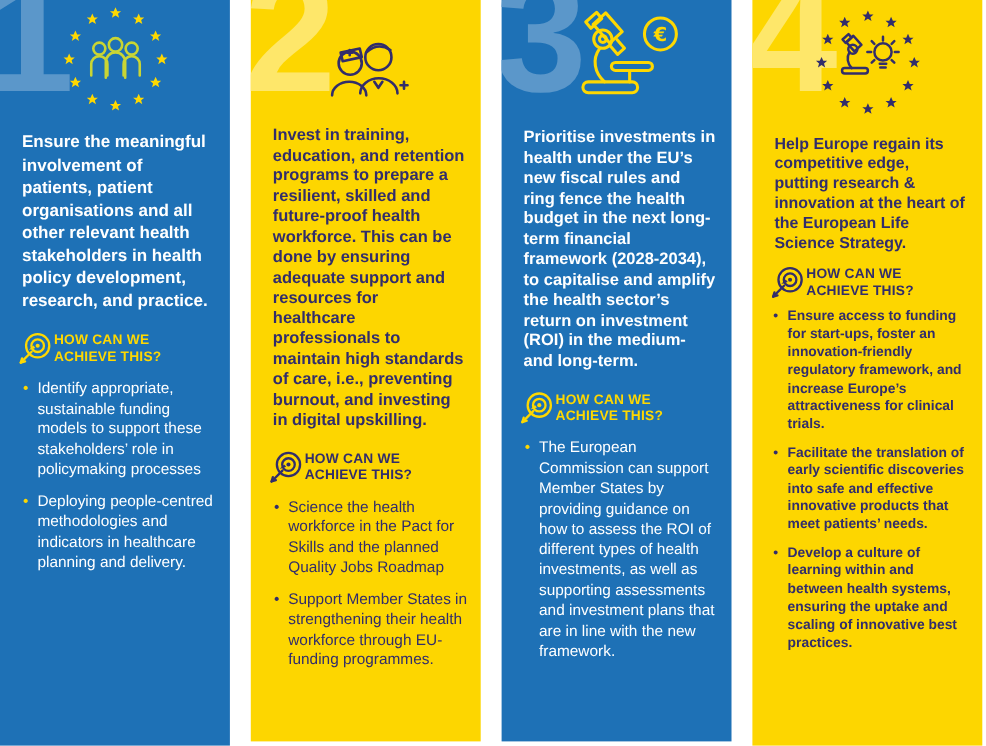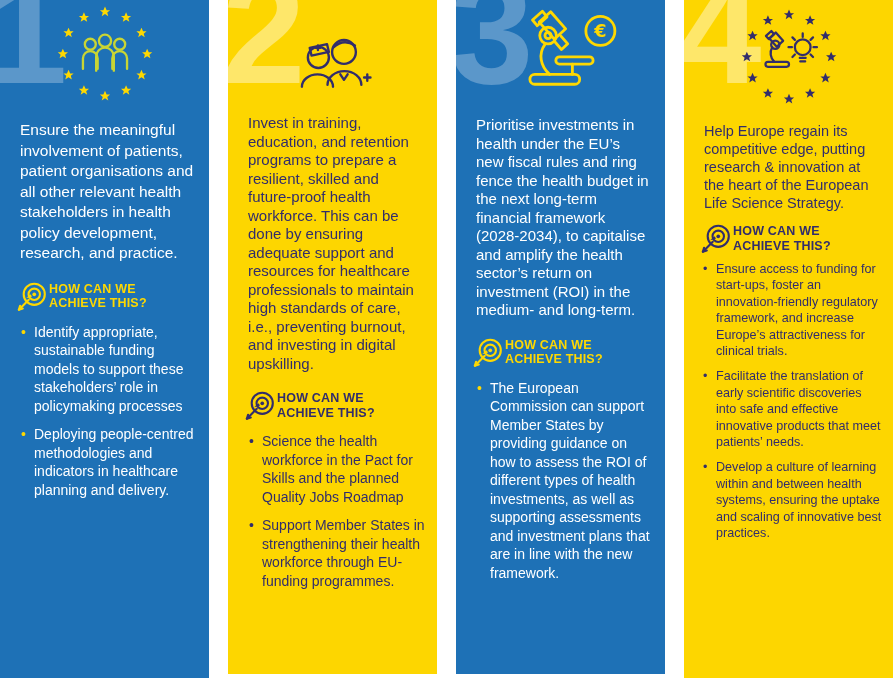--- a/index.html
+++ b/index.html
@@ -54,21 +54,21 @@
     justify-content: center;
     align-items: flex-start;
   }
   .c1 .icon-wrap { margin-top: 5px;  height: 101px; }
   .c2 .icon-wrap { margin-top: 30px; height: 62px;  }
   .c3 .icon-wrap { margin-top: 6px;  height: 94px;  }
   .c4 .icon-wrap { margin-top: 8px;  height: 96px;  }
   .heading {
     position: relative;
     padding: 16px 14px 0 20px;
-    font-weight: 400;
+    font-weight: 700;
     font-size: 15px;
     line-height: 19.5px;
   }
   .c1 .heading { font-size: 15.5px; line-height: 20.5px; padding-top: 14px; }
   .c2 .heading { padding-top: 22px; font-size: 15px; line-height: 18.5px; }
   .c3 .heading { font-size: 15px; line-height: 18.5px; }
   .c4 .heading { font-size: 14.5px; line-height: 18px; padding-top: 18px; }
   .heading p + p { margin-top: 13px; }
   .how {
     position: relative;
@@ -99,21 +99,21 @@
     margin-bottom: 10px;
   }
   ul.bullets li::before {
     content: "\2022";
     position: absolute;
     left: -13px;
     color: var(--accent);
   }
   ul.bullets li b { font-weight: 400; }
   .c4 ul.bullets { padding-top: 6px; padding-left: 32px; }
-  .c4 ul.bullets li { font-size: 12.6px; line-height: 16.4px; margin-bottom: 9px; }
+  .c4 ul.bullets li { font-size: 12.6px; line-height: 16.4px; margin-bottom: 9px; font-weight: bold; }
   svg { display: block; }
   .hidden-defs { position: absolute; width: 0; height: 0; overflow: hidden; }
 </style>
 </head>
 <body>
 
 <svg class="hidden-defs" aria-hidden="true">
   <defs>
     <path id="star" d="M0,-5.4 L1.65,-1.7 5.2,-1.7 2.3,0.75 3.35,4.4 0,2.2 -3.35,4.4 -2.3,0.75 -5.2,-1.7 -1.65,-1.7 Z"></path>
     <g id="target-dart">

